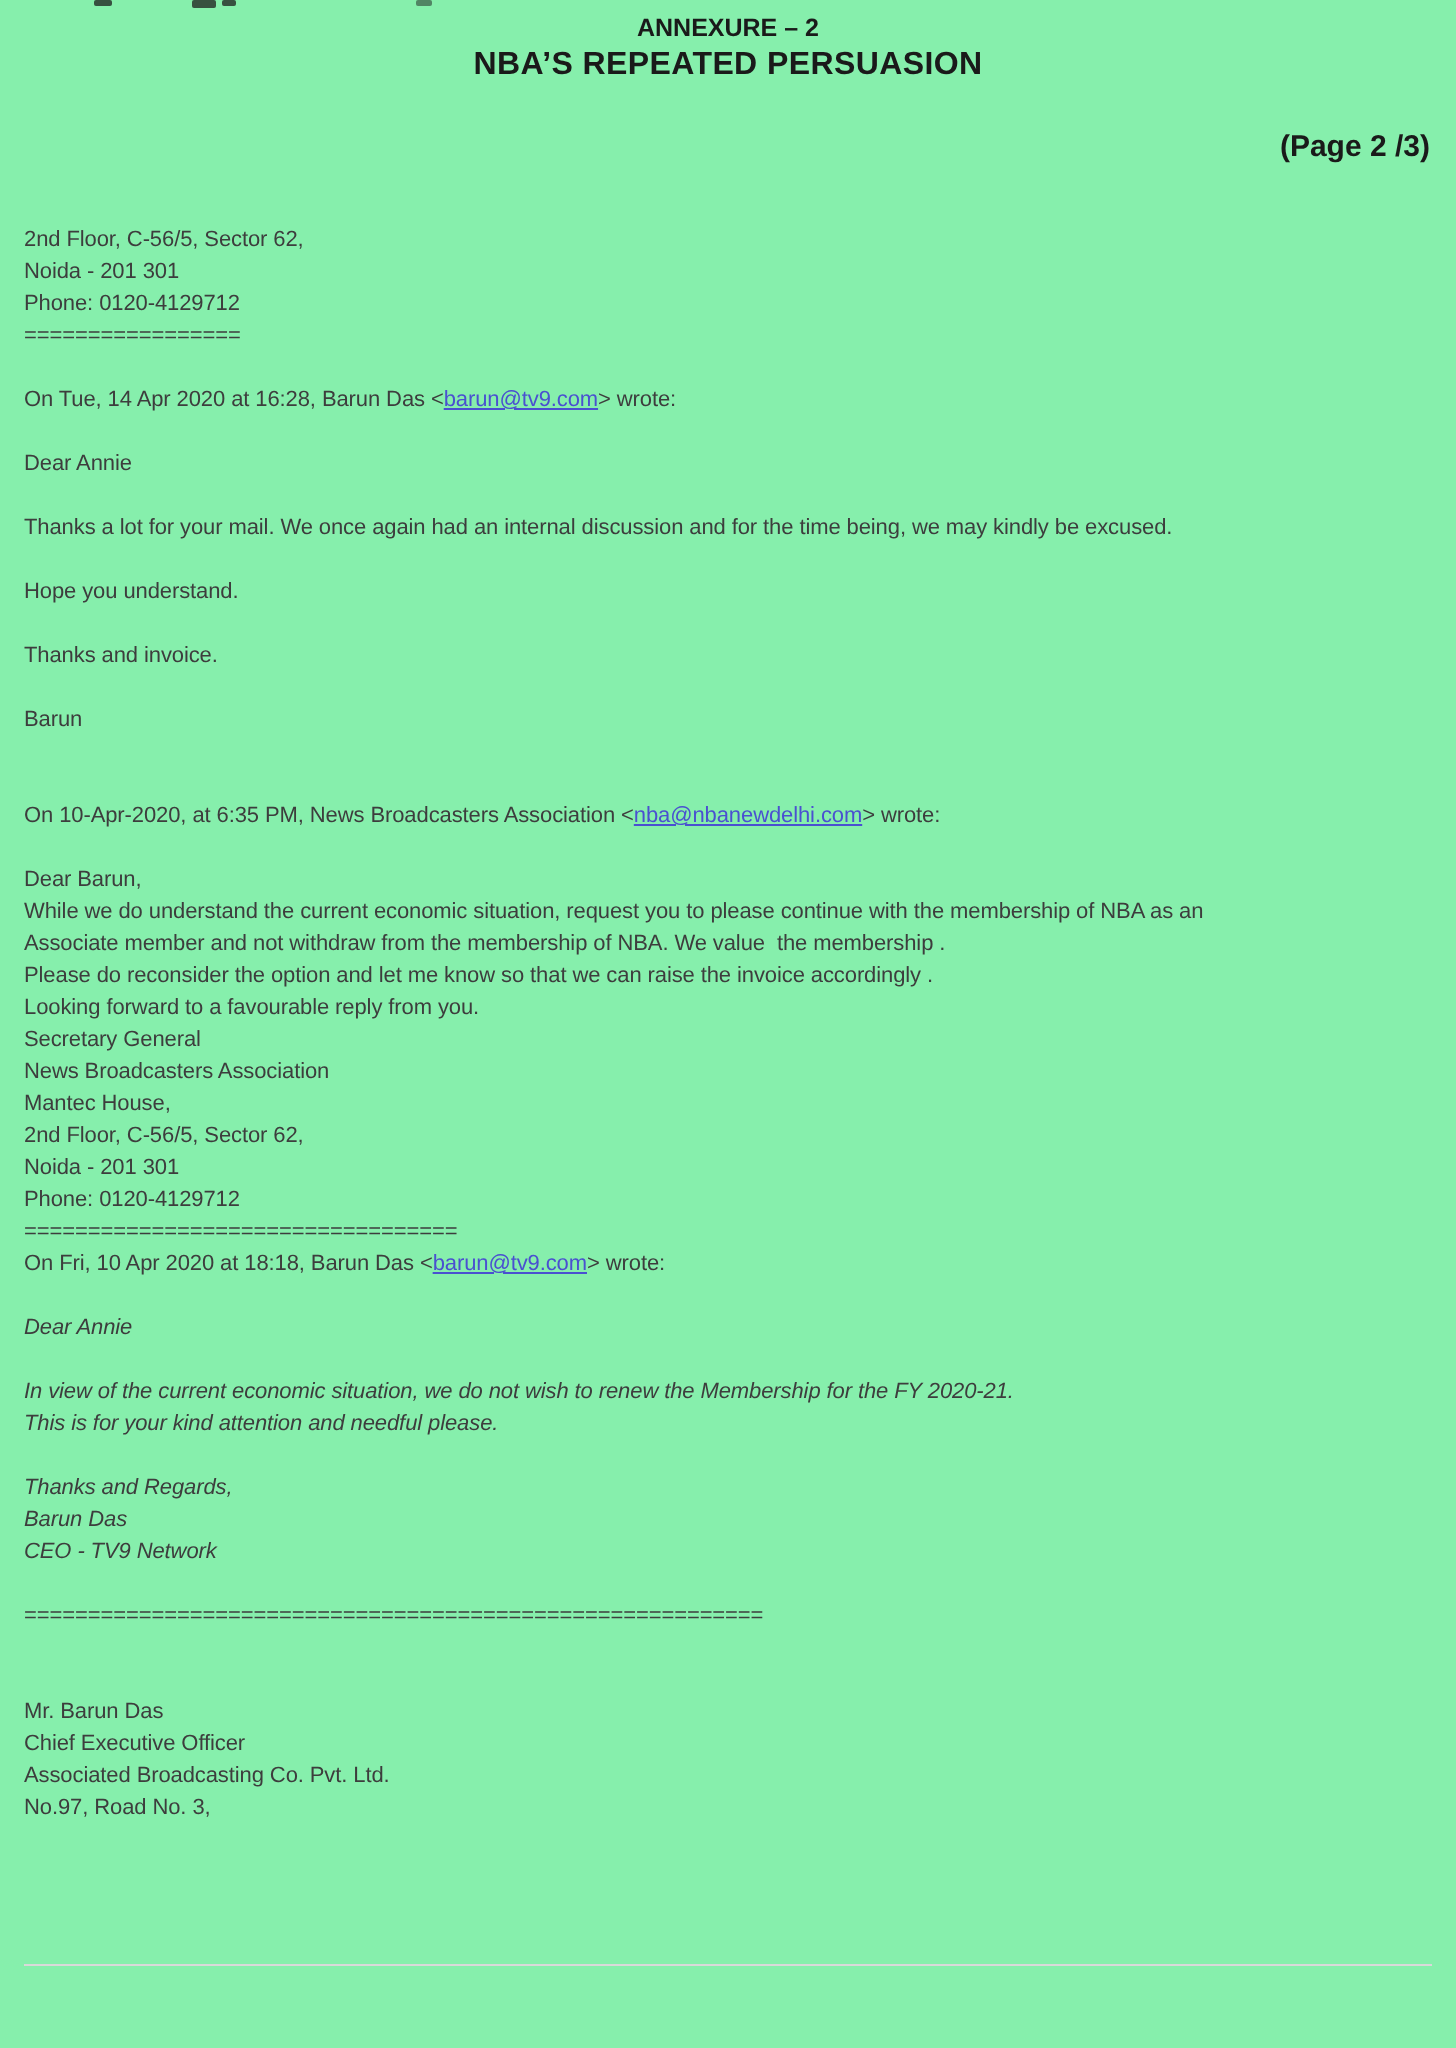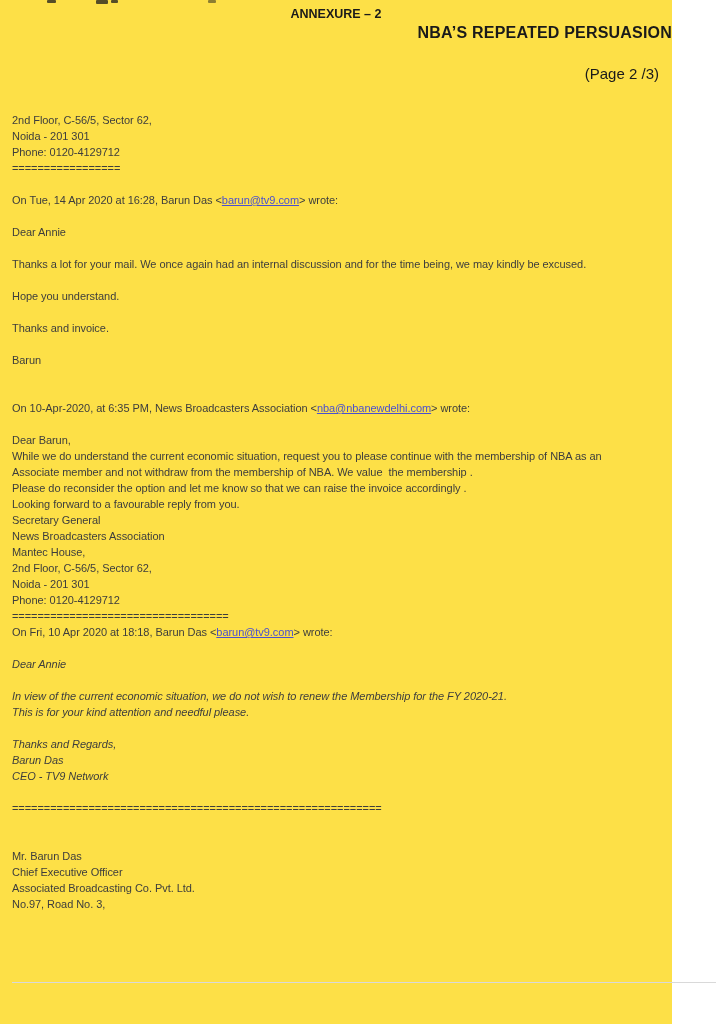--- a/index.html
+++ b/index.html
@@ -11,42 +11,42 @@
   *{margin:0;padding:0;box-sizing:border-box;}
   html,body{background:#fff;}
   body{
     width:728px;height:1024px;
     font-family:"Liberation Sans", sans-serif;
     color:var(--text);
     overflow:hidden;
   }
   .page{
     position:relative;
-    width:672px;height:1024px;
-    background:#fde047;
+    width:728px;height:1024px;
+    background:#86efac;
   }
   .artifact{
     position:absolute;top:0;height:4px;
     background:#1c1c1c;opacity:.75;border-radius:1px;
   }
   .artifact.a1{left:47px;width:9px;height:3px;}
   .artifact.a2{left:96px;width:12px;}
   .artifact.a3{left:111px;width:7px;height:3px;}
   .artifact.a4{left:208px;width:8px;height:3px;opacity:.5;}
   .annexure{
     padding-top:7px;text-align:center;
     font-size:12.5px;font-weight:bold;color:var(--heading);
   }
   .doc-title{
-    margin-top:3px;text-align:right;
+    margin-top:3px;text-align:center;
     font-size:16px;font-weight:bold;letter-spacing:.2px;color:var(--heading);
   }
   .page-indicator{
     margin-top:23px;text-align:right;padding-right:13px;
-    font-size:15px;font-weight:normal;color:var(--heading);
+    font-size:15px;font-weight:bold;color:var(--heading);
   }
   .thread{
     position:absolute;top:112px;left:12px;right:6px;
   }
   .line{
     font-size:11px;line-height:16px;min-height:16px;
     white-space:pre;letter-spacing:-.05px;
     color:var(--text);
   }
   .line.italic{font-style:italic;}

